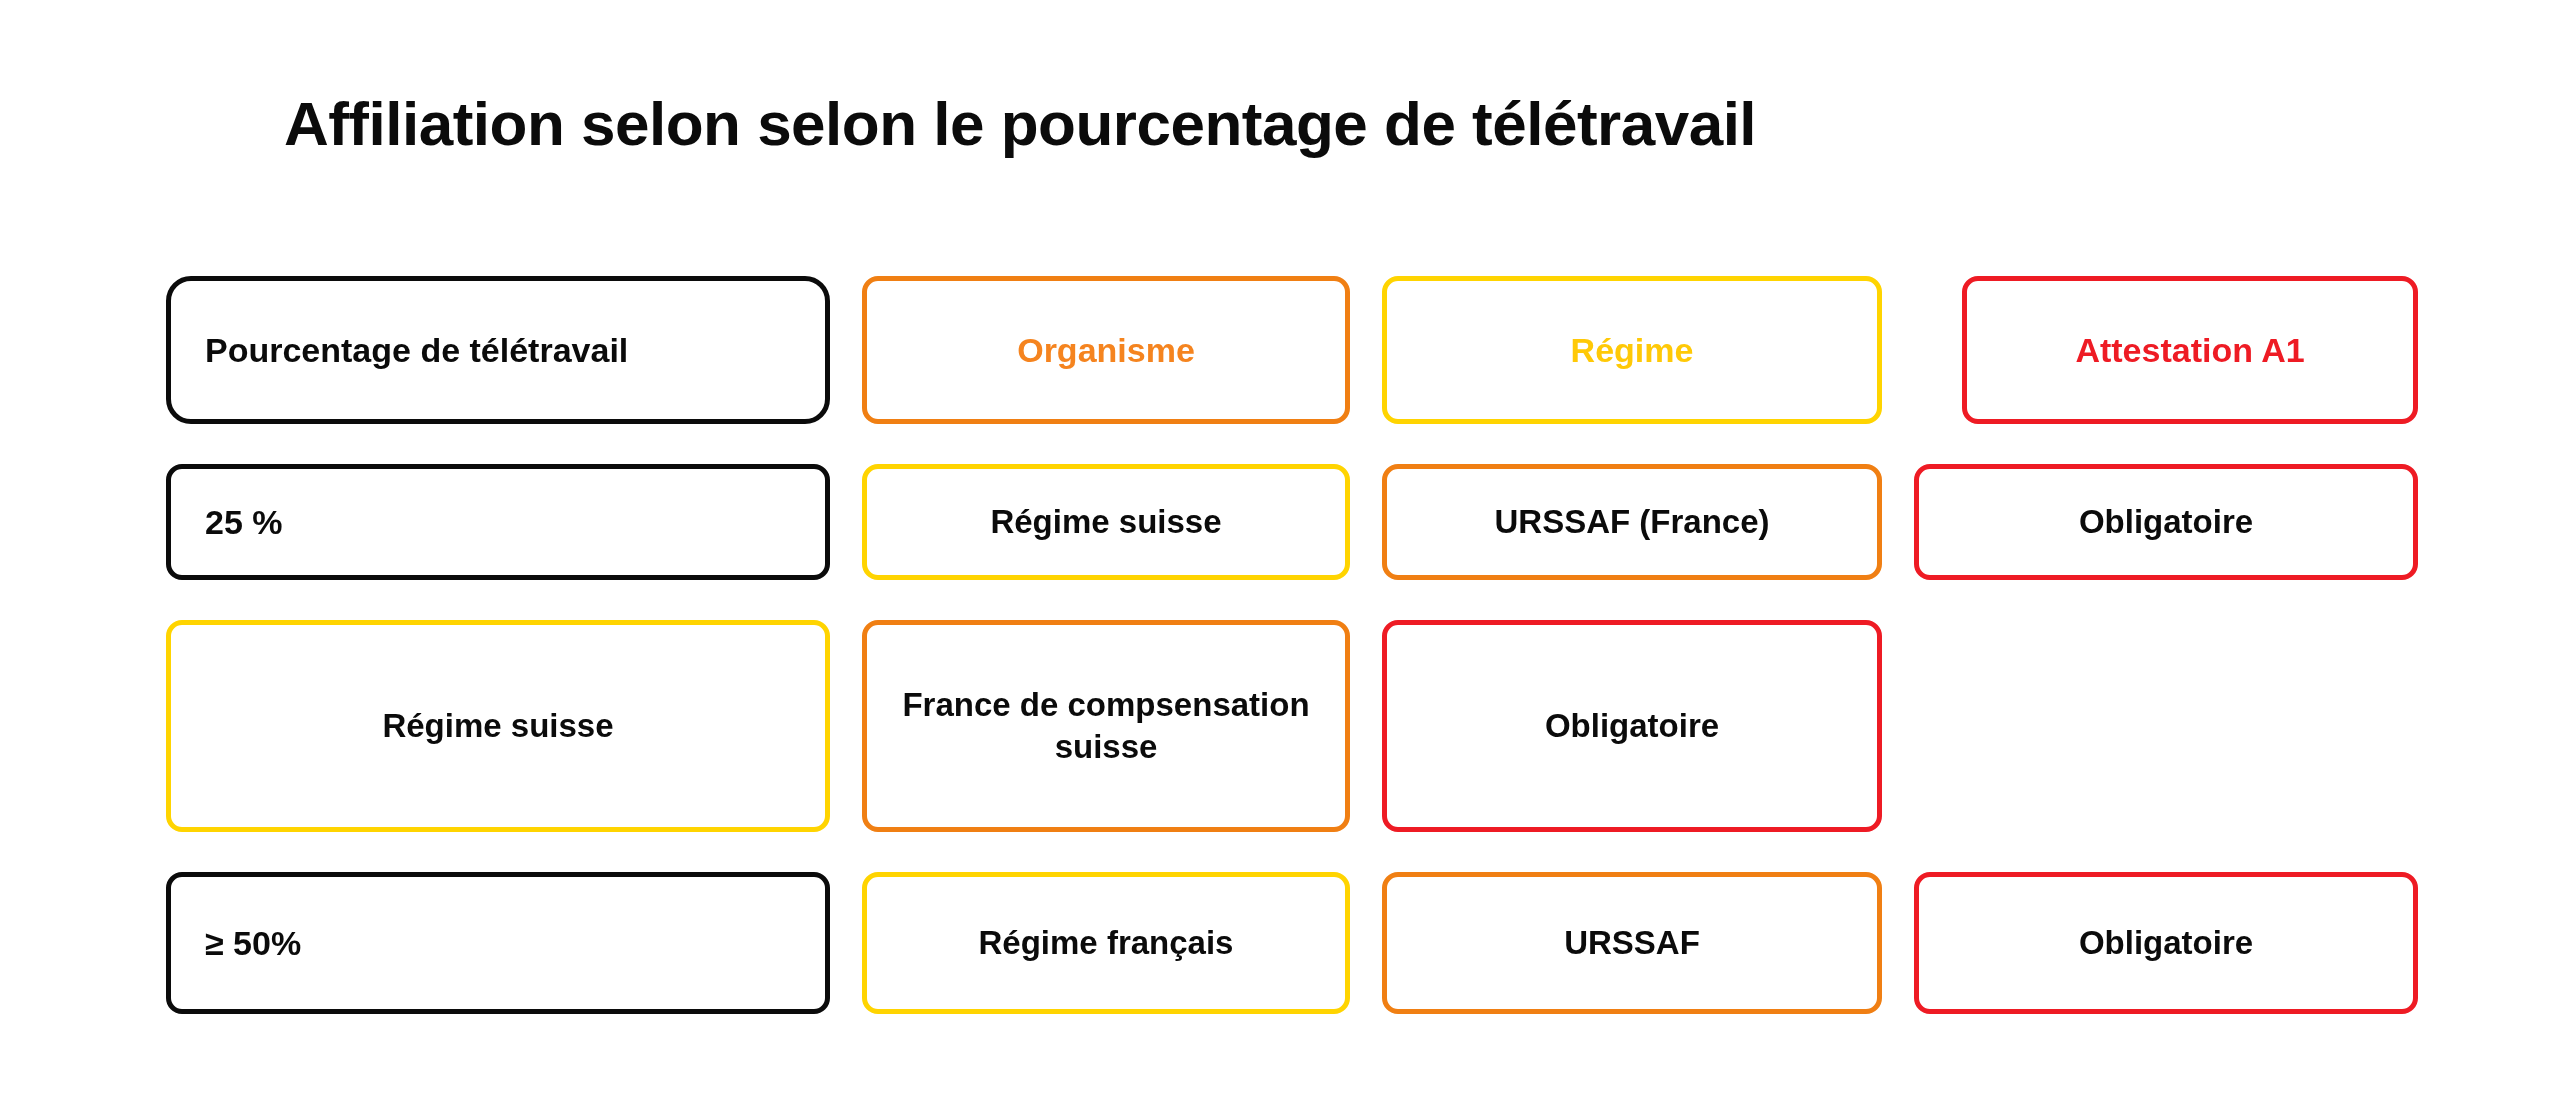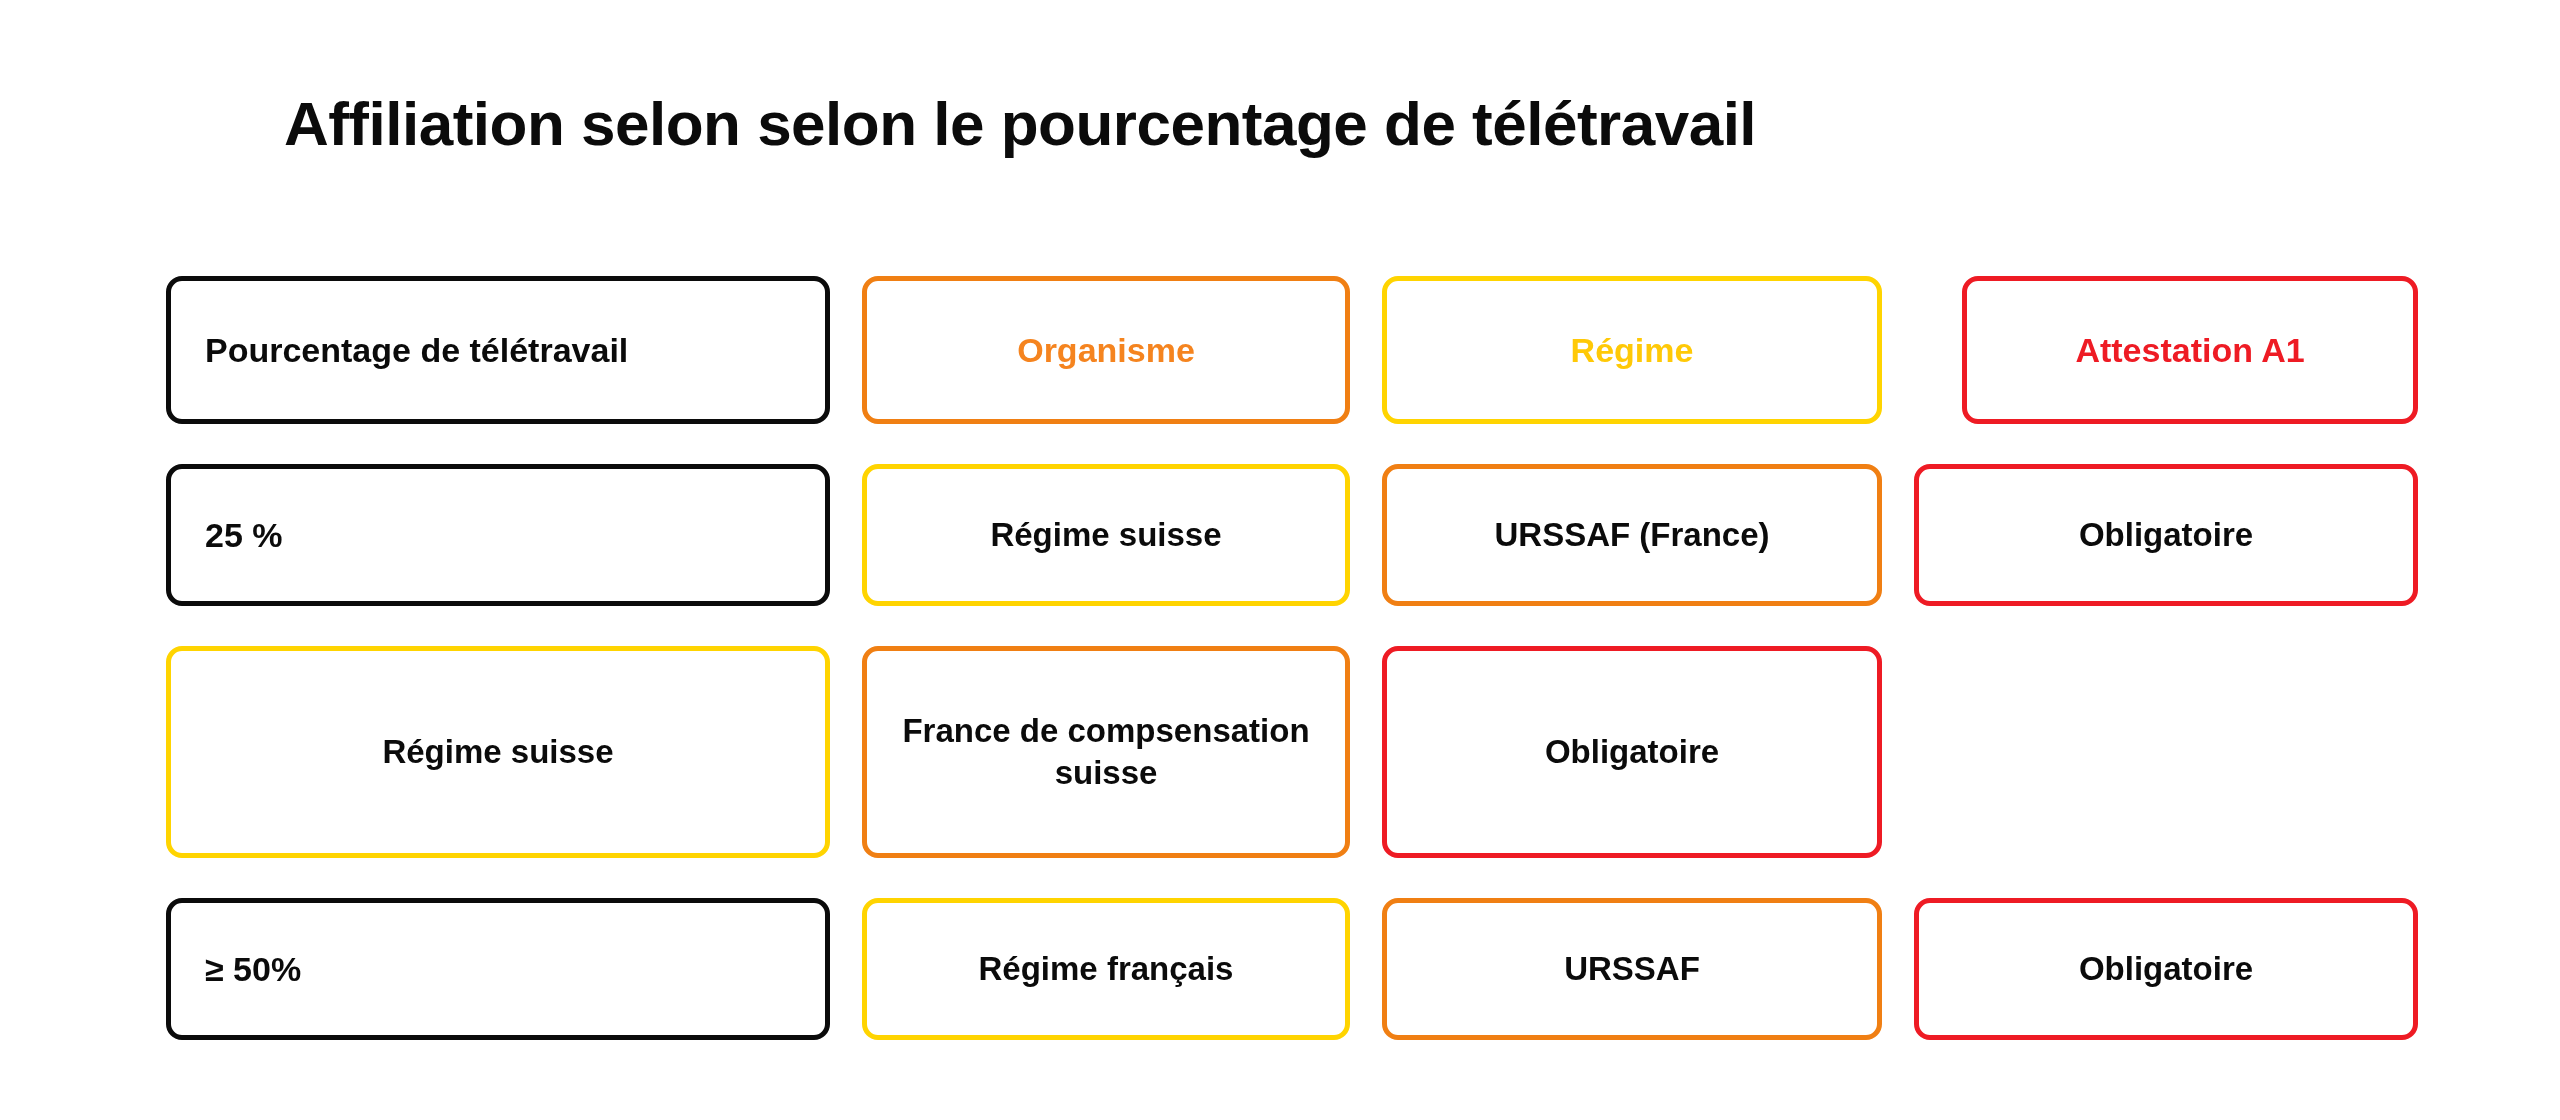--- a/index.html
+++ b/index.html
@@ -75,32 +75,32 @@
 
   
   .row .cell.col-label {
     justify-content: flex-start;
     text-align: left;
     padding-left: 34px;
   }
 
   
   .row-header .cell { height: 148px; }
-  .row-1 .cell      { height: 142px; align-items: center; }
+  .row-1 .cell      { height: 116px; align-items: center; }
   .row-2 .cell      { height: 212px; }
   .row-3 .cell      { height: 142px; }
 
   
   .cell.c0 { border-color: #0b0b0b; }
   .cell.c1 { border-color: #FFD400; }
   .cell.c2 { border-color: #F07F13; }
   .cell.c3 { border-color: #EE1B24; }
 
   
-  .row-header .cell.c0 { color: #0b0b0b; }
+  .row-header .cell.c0 { color: #0b0b0b; border-radius: 25px; }
   .row-header .cell.c1 { color: #FFC907; }
   .row-header .cell.c2 { color: #F5841F; }
   .row-header .cell.c3 { color: #EE1B24; margin-left: 48px; }
 
   .row-header .cell { font-weight: 700; font-size: 34px; }
 
   
   .row-1 .cell.col-label,
   .row-2 .cell.col-label,
   .row-3 .cell.col-label {

